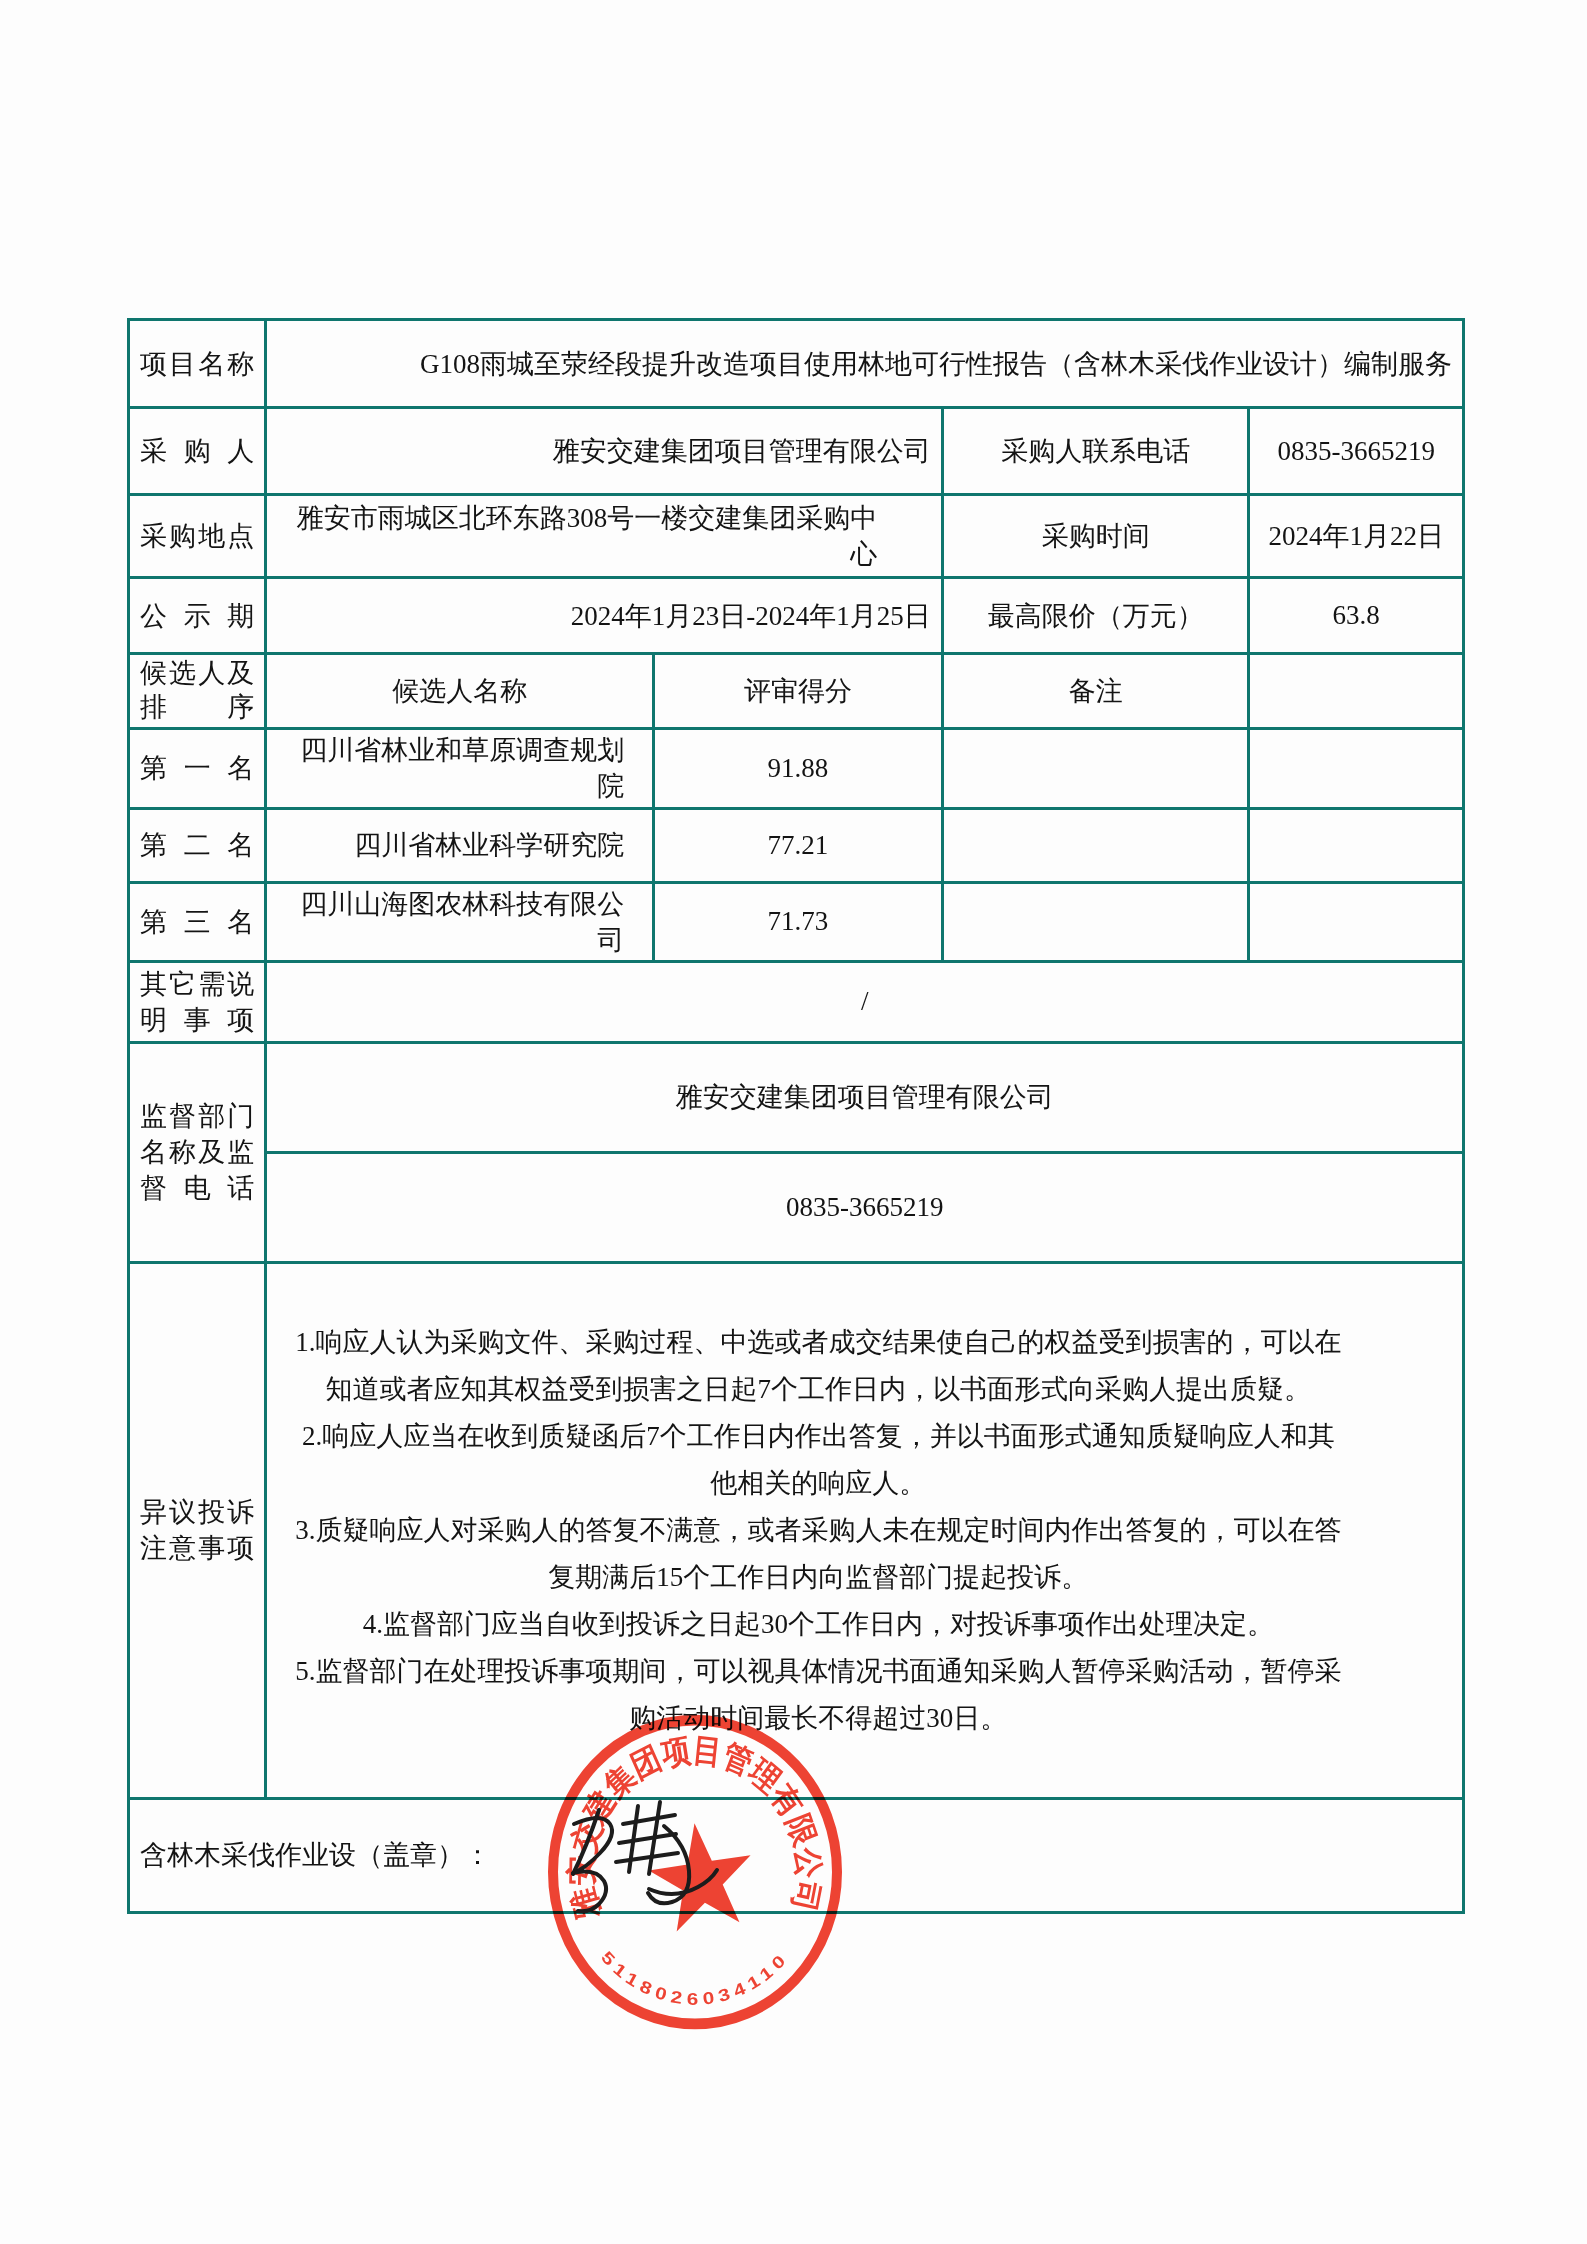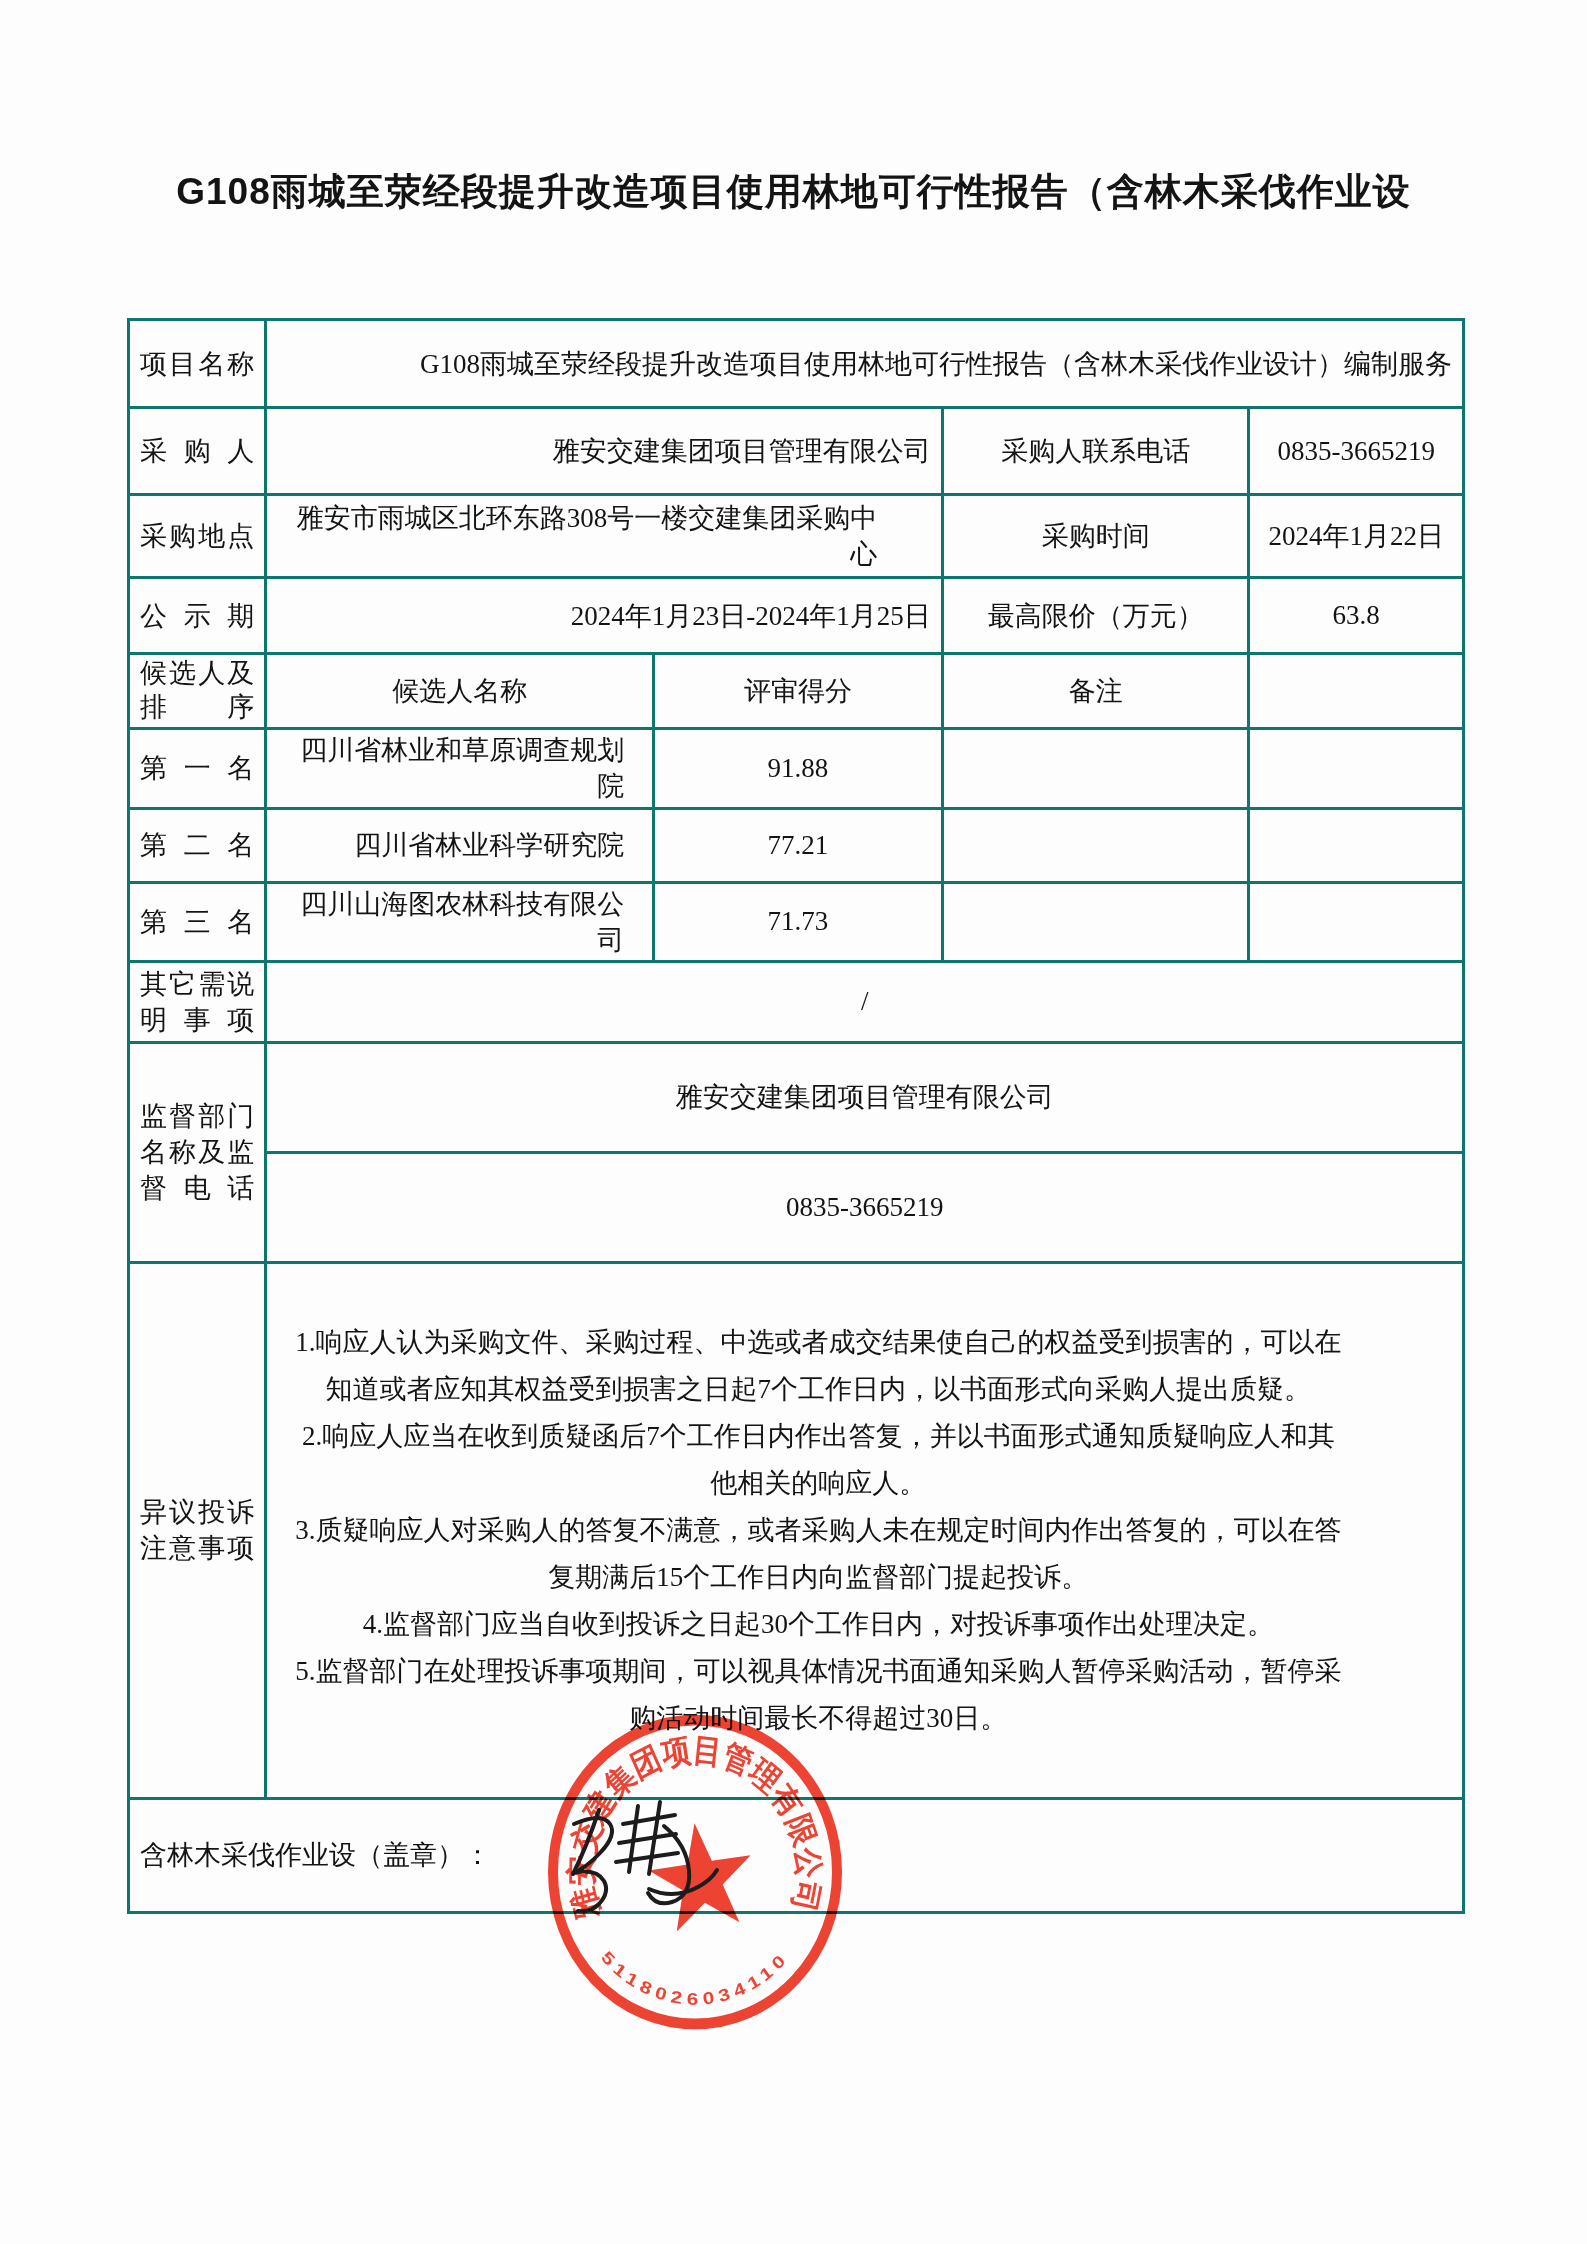--- a/index.html
+++ b/index.html
@@ -28,21 +28,20 @@
   .w340{width:340px;margin-left:7px;}
   .complaint-text{width:1050px;margin-left:16px;line-height:47px;text-align:center;}
   .sig-cell{padding-left:20px;text-align:left;}
   .stamp-svg{position:absolute;left:513px;top:1682px;mix-blend-mode:multiply;}
   .signature-svg{position:absolute;left:545px;top:1775px;}
 </style>
 </head>
 <body>
 
 <div class="page-title">
-  <div>G108雨城至荥经段提升改造项目使用林地可行性报告（含林木采伐作业设</div>
 </div>
 
 <table class="main">
   <colgroup>
     <col style="width:137px">
       <col style="width:387px">
       <col style="width:288px">
     <col style="width:306px">
       <col style="width:214px">
   </colgroup>

